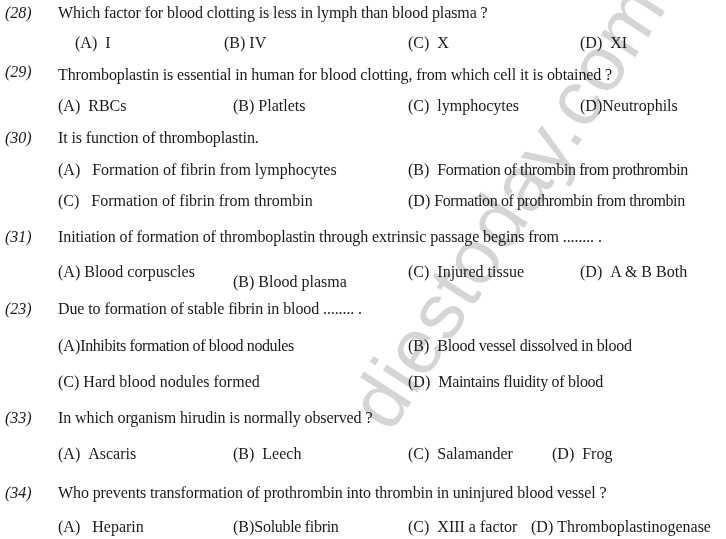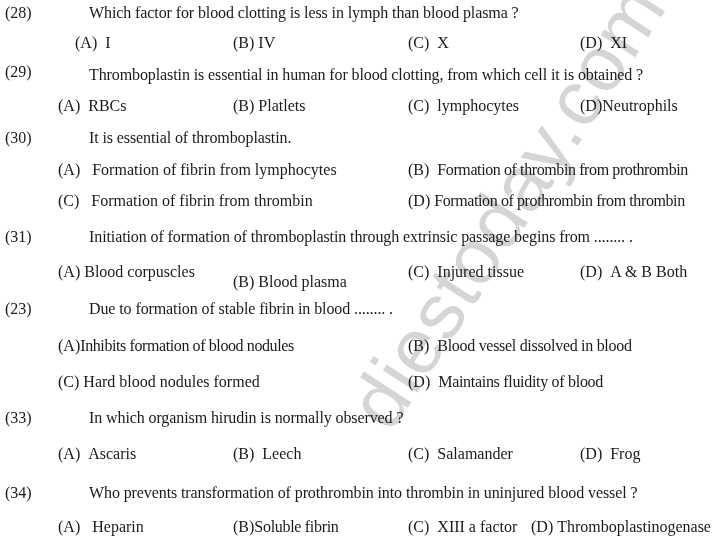--- a/index.html
+++ b/index.html
@@ -2,51 +2,51 @@
 <html><head>
 <meta charset="utf-8">
 <style>
   html, body { margin: 0; padding: 0; background: #ffffff; }
   body {
     width: 726px; height: 539px; position: relative; overflow: hidden;
     font-family: "Liberation Serif", "DejaVu Serif", serif;
     color: #1a1a1a; font-size: 16px;
   }
   .line { position: absolute; white-space: nowrap; line-height: 20px; }
-  .qnum { left: 5px; }
-  .qtext { left: 58px; letter-spacing: -0.1px; margin-left: 31px; }
+  .qnum { left: 5px; font-style: italic; }
+  .qtext { left: 58px; letter-spacing: -0.1px; }
   .watermark {
     position: absolute; left: 330px; top: 395px;
     font-family: "Liberation Sans", "DejaVu Sans", sans-serif;
     font-size: 78px; color: #c8c8c8; opacity: 0.75;
     transform: rotate(-57deg); transform-origin: 0 0;
     white-space: nowrap; pointer-events: none; letter-spacing: 1px;
   }
 </style>
 </head>
 <body>
 
 <div class="watermark">diestoday.com</div>
 
 <div class="line qnum" style="top:3px">(28)</div>
 <div class="line qtext" style="top:3px">Which factor for blood clotting is less in lymph than blood plasma ?</div>
 <div class="line" style="top:33px;left:75px"><span>(A)</span>&nbsp;&nbsp;<span>I</span></div>
-<div class="line" style="top:33px;left:233px"><span>(B)</span>&nbsp;<span>IV</span></div>
+<div class="line" style="top:33px;left:224px"><span>(B)</span>&nbsp;<span>IV</span></div>
 <div class="line" style="top:33px;left:408px"><span>(C)</span>&nbsp;&nbsp;<span>X</span></div>
 <div class="line" style="top:33px;left:580px"><span>(D)</span>&nbsp;&nbsp;<span>XI</span></div>
 
 <div class="line qnum" style="top:62px">(29)</div>
 <div class="line qtext" style="top:65px">Thromboplastin is essential in human for blood clotting, from which cell it is obtained ?</div>
 <div class="line" style="top:96px;left:58px"><span>(A)</span>&nbsp;&nbsp;<span>RBCs</span></div>
 <div class="line" style="top:96px;left:233px"><span>(B)</span>&nbsp;<span>Platlets</span></div>
 <div class="line" style="top:96px;left:408px"><span>(C)</span>&nbsp;&nbsp;<span>lymphocytes</span></div>
 <div class="line" style="top:96px;left:580px"><span>(D)</span><span>Neutrophils</span></div>
 
 <div class="line qnum" style="top:128px">(30)</div>
-<div class="line qtext" style="top:128px">It is essential of thromboplastin.</div>
+<div class="line qtext" style="top:128px">It is function of thromboplastin.</div>
 <div class="line" style="top:160px;left:58px"><span>(A)</span>&nbsp;&nbsp;&nbsp;<span>Formation of fibrin from lymphocytes</span></div>
 <div class="line" style="top:160px;left:408px"><span>(B)</span>&nbsp;&nbsp;<span style="letter-spacing:-0.4px">Formation of thrombin from prothrombin</span></div>
 <div class="line" style="top:191px;left:58px"><span>(C)</span>&nbsp;&nbsp;&nbsp;<span>Formation of fibrin from thrombin</span></div>
 <div class="line" style="top:191px;left:408px"><span>(D)</span>&nbsp;<span style="letter-spacing:-0.4px">Formation of prothrombin from thrombin</span></div>
 
 <div class="line qnum" style="top:227px">(31)</div>
 <div class="line qtext" style="top:227px">Initiation of formation of thromboplastin through extrinsic passage begins from ........ .</div>
 <div class="line" style="top:262px;left:58px"><span>(A)</span>&nbsp;<span>Blood corpuscles</span></div>
 <div class="line" style="top:272px;left:233px"><span>(B)</span>&nbsp;<span>Blood plasma</span></div>
 <div class="line" style="top:262px;left:408px"><span>(C)</span>&nbsp;&nbsp;<span>Injured tissue</span></div>
@@ -57,20 +57,20 @@
 <div class="line" style="top:336px;left:58px"><span>(A)</span><span style="letter-spacing:-0.4px">Inhibits formation of blood nodules</span></div>
 <div class="line" style="top:336px;left:408px"><span>(B)</span>&nbsp;&nbsp;<span style="letter-spacing:-0.3px">Blood vessel dissolved in blood</span></div>
 <div class="line" style="top:372px;left:58px"><span>(C)</span>&nbsp;<span>Hard blood nodules formed</span></div>
 <div class="line" style="top:372px;left:408px"><span>(D)</span>&nbsp;&nbsp;<span style="letter-spacing:-0.3px">Maintains fluidity of blood</span></div>
 
 <div class="line qnum" style="top:408px">(33)</div>
 <div class="line qtext" style="top:408px">In which organism hirudin is normally observed ?</div>
 <div class="line" style="top:444px;left:58px"><span>(A)</span>&nbsp;&nbsp;<span>Ascaris</span></div>
 <div class="line" style="top:444px;left:233px"><span>(B)</span>&nbsp;&nbsp;<span>Leech</span></div>
 <div class="line" style="top:444px;left:408px"><span>(C)</span>&nbsp;&nbsp;<span>Salamander</span></div>
-<div class="line" style="top:444px;left:580px"><span>(D)</span>&nbsp;&nbsp;<span>Frog</span></div>
+<div class="line" style="top:444px;left:552px"><span>(D)</span>&nbsp;&nbsp;<span>Frog</span></div>
 
 <div class="line qnum" style="top:483px">(34)</div>
 <div class="line qtext" style="top:483px">Who prevents transformation of prothrombin into thrombin in uninjured blood vessel ?</div>
 <div class="line" style="top:517px;left:58px"><span>(A)</span>&nbsp;&nbsp;&nbsp;<span>Heparin</span></div>
 <div class="line" style="top:517px;left:233px"><span>(B)</span><span style="letter-spacing:-0.3px">Soluble fibrin</span></div>
 <div class="line" style="top:517px;left:408px"><span>(C)</span>&nbsp;&nbsp;<span>XIII a factor</span></div>
 <div class="line" style="top:517px;left:531px"><span>(D)</span>&nbsp;<span>Thromboplastinogenase</span></div>
 
 </body></html>

